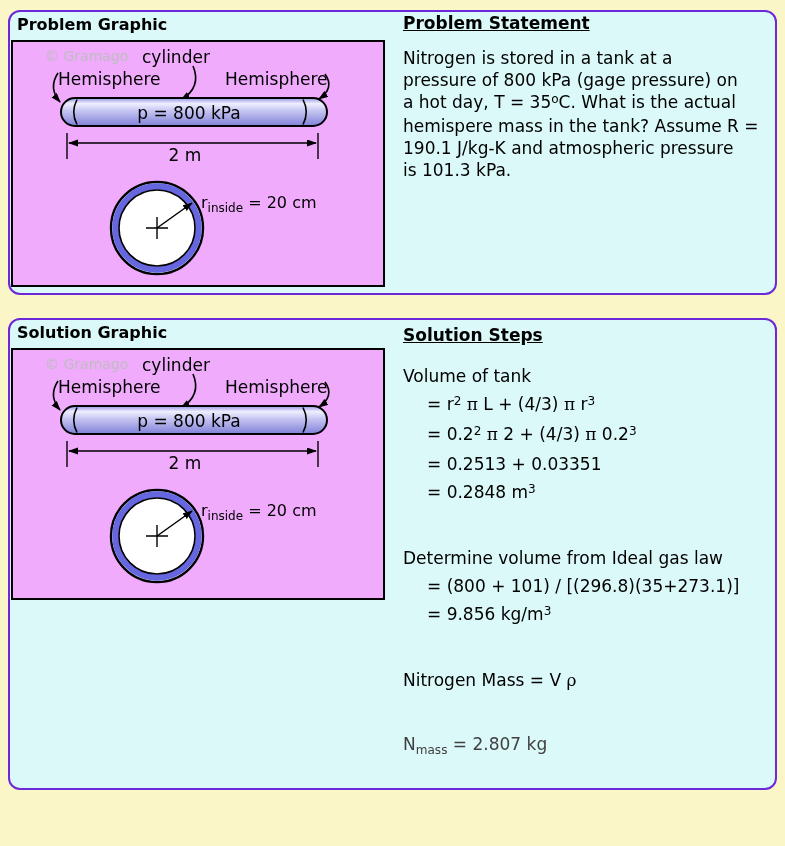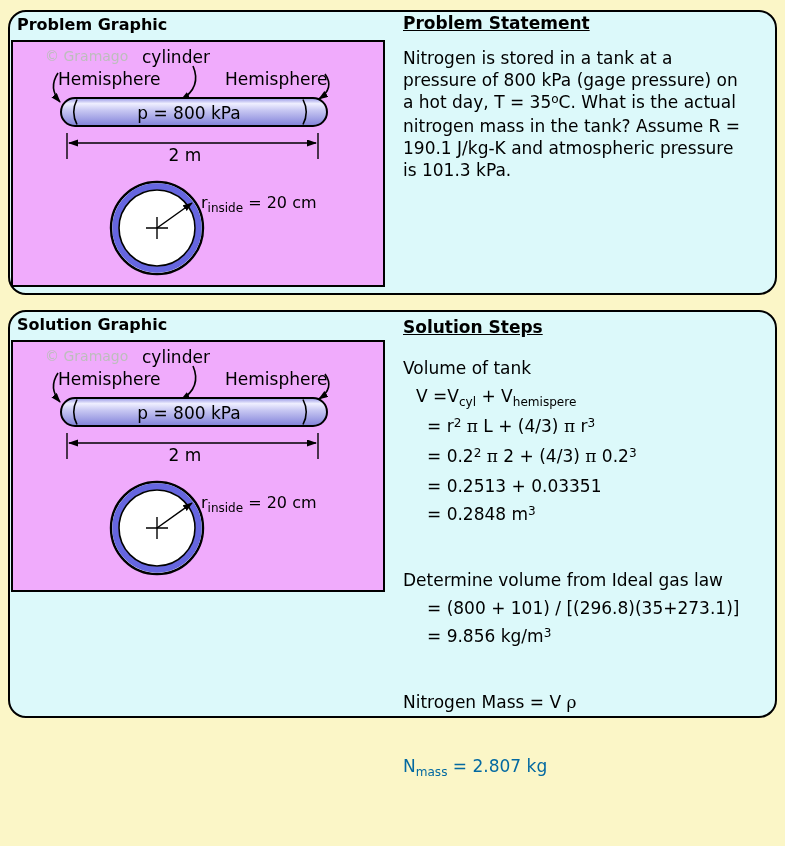--- a/index.html
+++ b/index.html
@@ -2,24 +2,24 @@
 <html><head>
 <meta charset="utf-8">
 <style>
   html,body{margin:0;padding:0;}
   body{
     width:785px;height:846px;position:relative;overflow:hidden;
     font-family:"DejaVu Sans",sans-serif;color:#000;
   }
   .panel{
     position:absolute;left:8px;width:769px;
-    border:2px solid #000000;border-radius:18px;box-sizing:border-box;
+    border:2px solid #6d28d9;border-radius:12px;box-sizing:border-box;
   }
   #problem-panel{top:10px;height:285px;}
-  #solution-panel{top:310px;height:408px;}
+  #solution-panel{top:318px;height:472px;}
   .panel-title{position:absolute;left:7px;top:3px;font-size:16px;font-weight:bold;white-space:pre;}
   .graphic-box{
     position:absolute;left:1px;top:28px;width:374px;
     border:2px solid #000;box-sizing:border-box;background:#f0abfc;
   }
   #problem-panel .graphic-box{height:247px;}
   #solution-panel .graphic-box{height:252px;}
   .graphic-box svg{display:block;}
   .right-col{position:absolute;left:393px;width:372px;}
   #problem-panel .right-col{top:1px;}
@@ -85,21 +85,21 @@
     <text x="188" y="166" font-size="16"><tspan>r</tspan><tspan font-size="12" dy="4">inside</tspan><tspan dy="-4"> = 20 cm</tspan></text>
   </svg>
 </div>
   </div>
   <div class="right-col">
     <div class="col-title">Problem Statement</div>
     <div class="lines statement-lines">
         <div class="text-line"><span>Nitrogen is stored in a tank at a</span></div>
         <div class="text-line"><span>pressure of 800 kPa (gage pressure) on</span></div>
         <div class="text-line"><span>a hot day, T = 35</span><span class="sup">o</span><span>C. What is the actual</span></div>
-        <div class="text-line"><span>nitrogen mass in the tank? Assume R =</span></div>
+        <div class="text-line"><span>hemispere mass in the tank? Assume R =</span></div>
         <div class="text-line"><span>190.1 J/kg-K and atmospheric pressure</span></div>
         <div class="text-line"><span>is 101.3 kPa.</span></div>
       </div>
   </div>
 </div>
 
 <div class="panel" id="solution-panel" style="background-color: rgb(220, 249, 250);">
   <div class="panel-title">Solution Graphic</div>
   <div class="graphic-box">
     <div>
@@ -143,28 +143,27 @@
       <line x1="144" y1="186" x2="179" y2="161" stroke="#000" stroke-width="1.5" marker-end="url(#ah)"></line>
     </g>
     <text x="188" y="166" font-size="16"><tspan>r</tspan><tspan font-size="12" dy="4">inside</tspan><tspan dy="-4"> = 20 cm</tspan></text>
   </svg>
 </div>
   </div>
   <div class="right-col">
     <div class="col-title">Solution Steps</div>
     <div class="lines steps-lines">
         <div class="text-line"><span>Volume of tank</span></div>
-        <div class="text-line" style="padding-left: 13px;"><span>V =V</span><span class="sub">cyl</span><span> + V</span><span class="sub">hemispere</span></div>
         <div class="text-line" style="padding-left: 24px;"><span>= r</span><span class="sup">2</span><span> </span><span class="g">π</span><span> L + (4/3) </span><span class="g">π</span><span> r</span><span class="sup">3</span></div>
         <div class="text-line" style="padding-left: 24px;"><span>= 0.2</span><span class="sup">2</span><span> </span><span class="g">π</span><span> 2 + (4/3) </span><span class="g">π</span><span> 0.2</span><span class="sup">3</span></div>
         <div class="text-line" style="padding-left: 24px;"><span>= 0.2513 + 0.03351</span></div>
         <div class="text-line" style="padding-left: 24px;"><span>= 0.2848 m</span><span class="sup">3</span></div>
         <div class="blank-line"></div>
         <div class="text-line"><span>Determine volume from Ideal gas law</span></div>
         <div class="text-line" style="padding-left: 24px;"><span>= (800 + 101) / [(296.8)(35+273.1)]</span></div>
         <div class="text-line" style="padding-left: 24px;"><span>= 9.856 kg/m</span><span class="sup">3</span></div>
         <div class="blank-line"></div>
         <div class="text-line"><span>Nitrogen Mass = V </span><span class="g">ρ</span></div>
         <div class="blank-line"></div>
-        <div class="text-line" style="color: #0369a1;"><span>N</span><span class="sub">mass</span><span> = 2.807 kg</span></div>
+        <div class="text-line" style="color: #404040;"><span>N</span><span class="sub">mass</span><span> = 2.807 kg</span></div>
       </div>
   </div>
 </div>
 
 </body></html>

